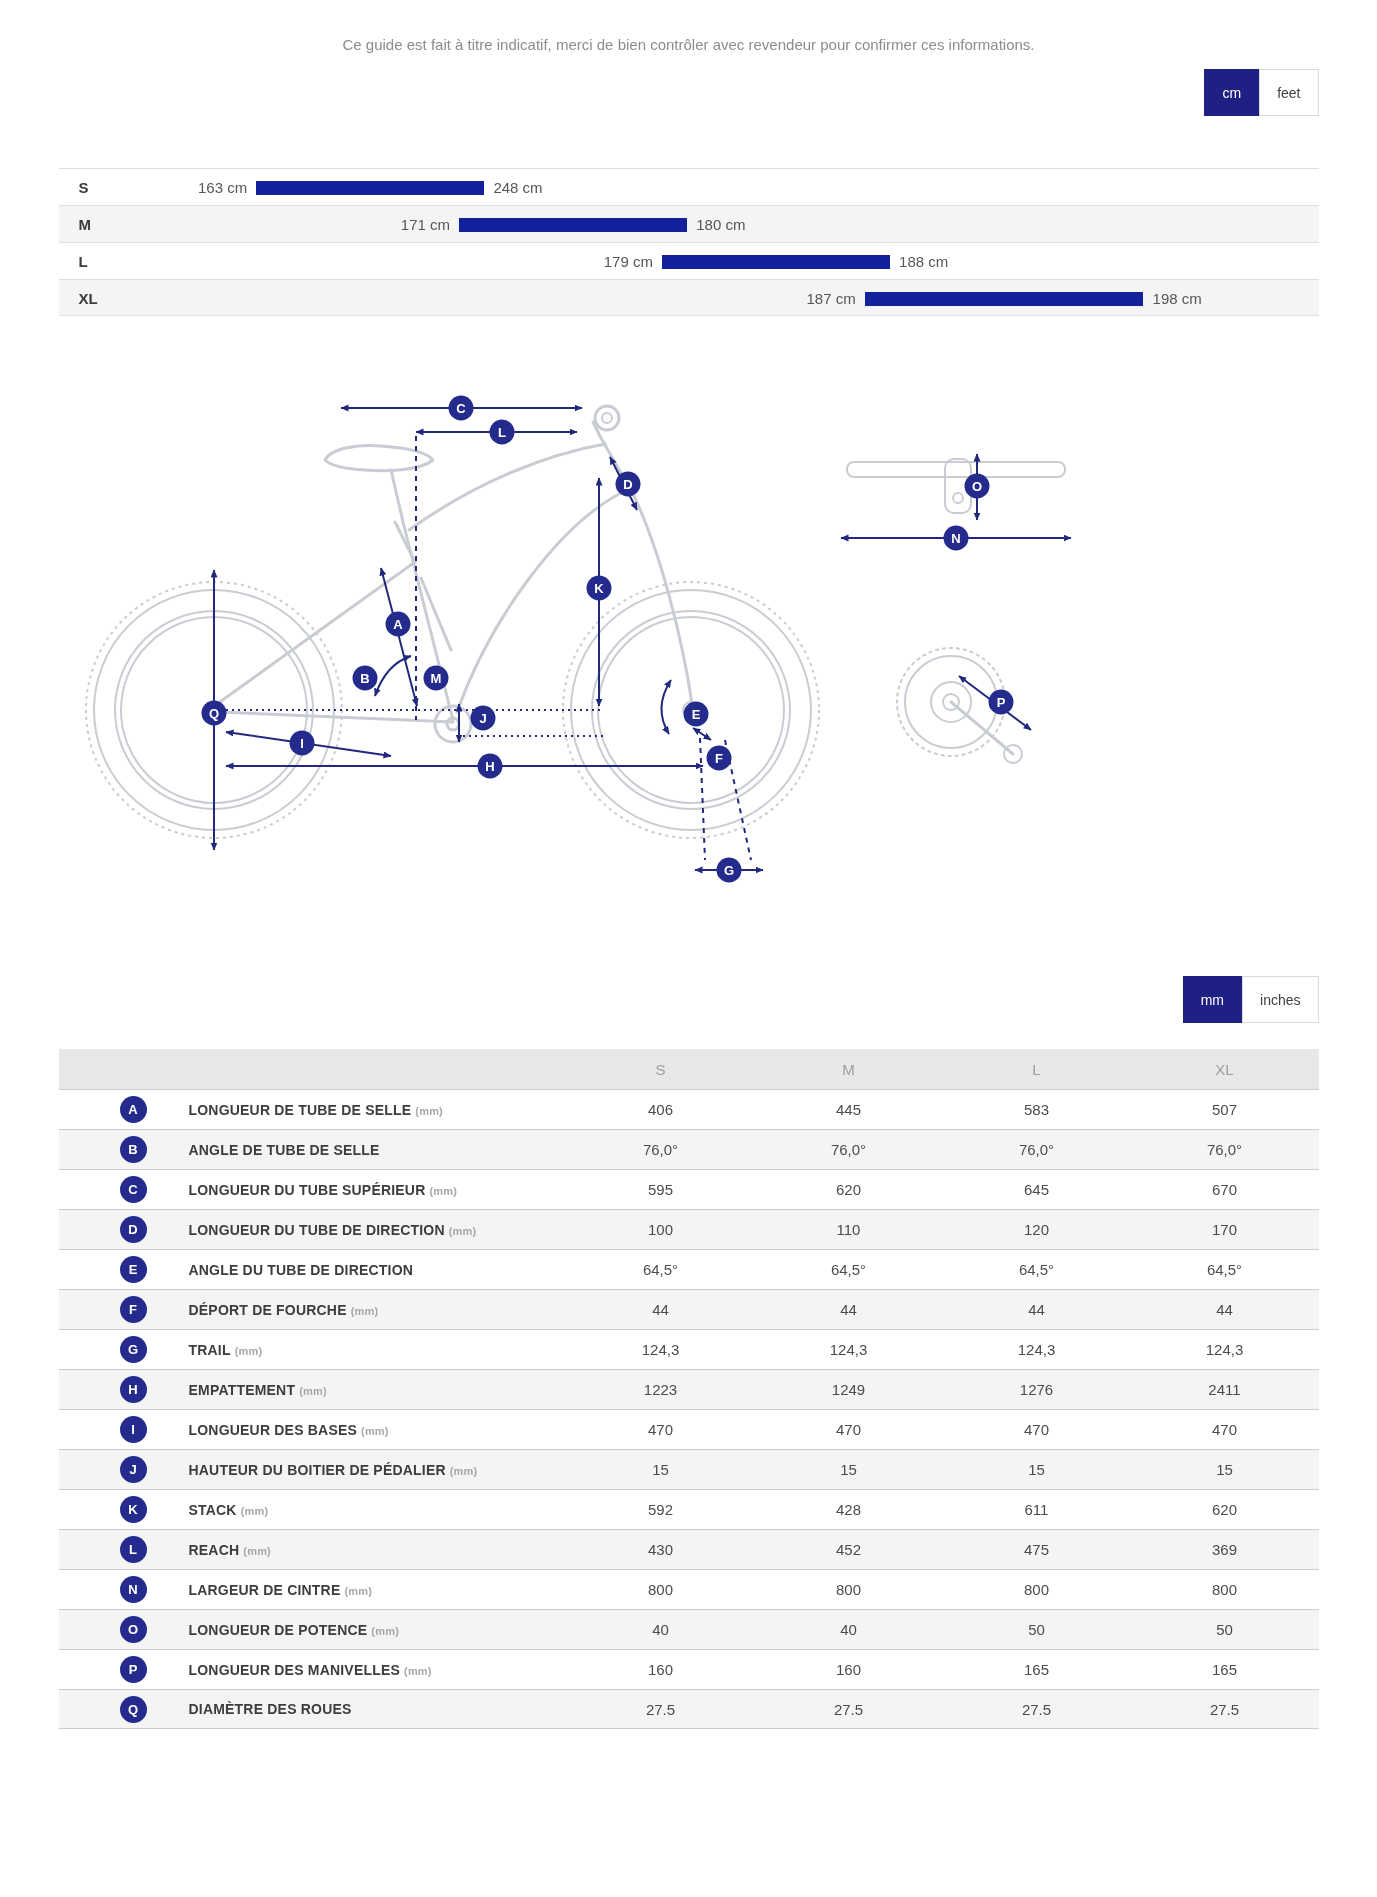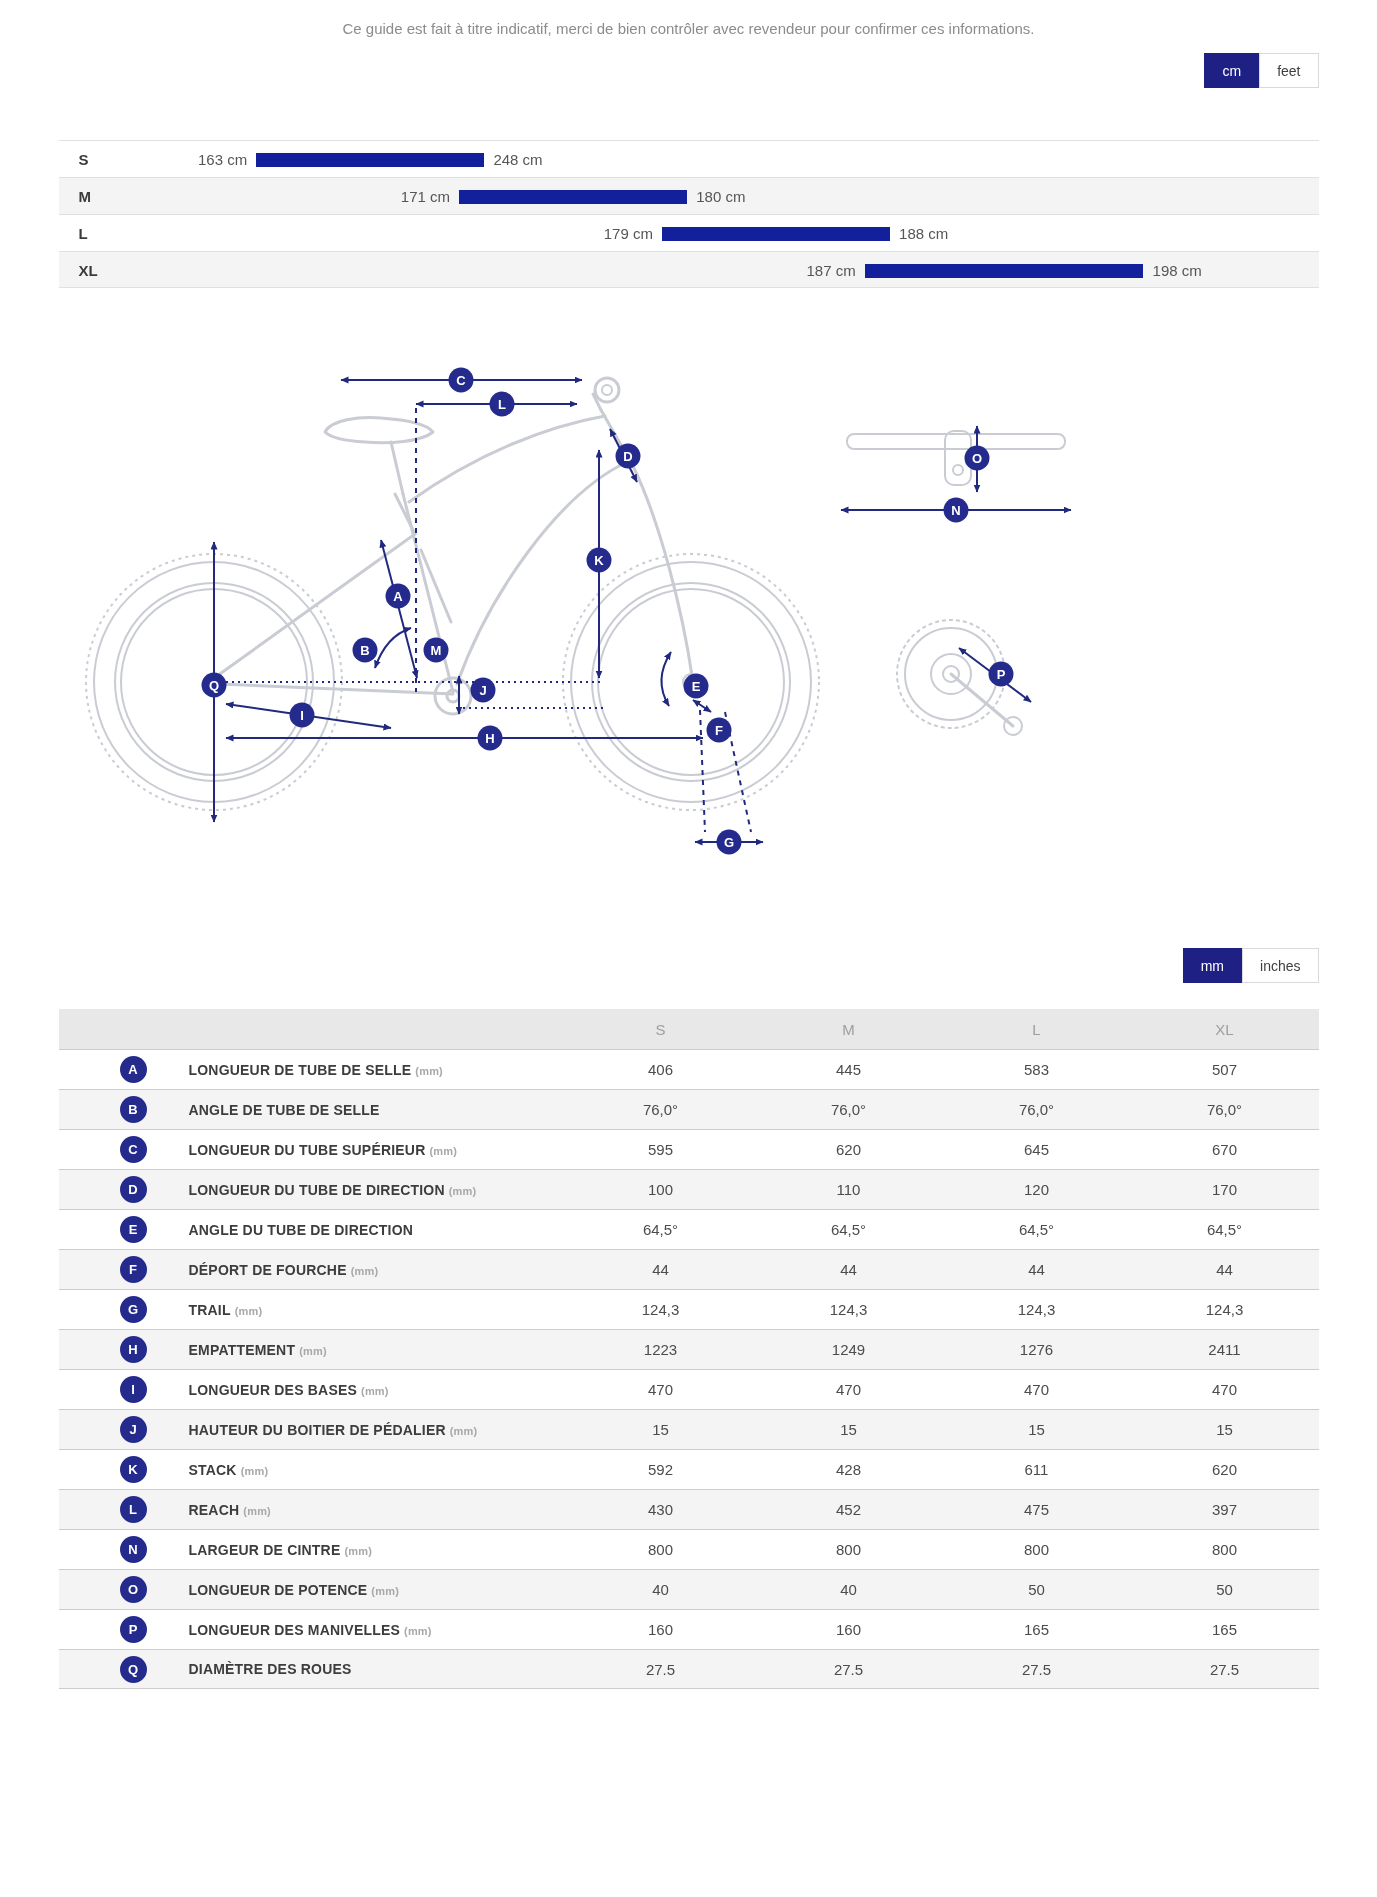--- a/index.html
+++ b/index.html
@@ -14,29 +14,29 @@
     width:1377px;height:1897px;margin:0 auto;background:#fff;
     font-family:"Liberation Sans",sans-serif;color:#444;overflow:hidden;
   }
   .content{width:1260px;margin:0 auto;position:relative;}
   
   .page-title{
     text-align:center;margin-top:28px;font-size:28px;font-weight:bold;
     color:#2d2d2d;letter-spacing:.4px;
   }
   .page-subtitle{
-    text-align:center;margin-top:20px;font-size:15px;color:#8c8c8c;
+    text-align:center;margin-top:36px;font-size:15px;color:#8c8c8c;
   }
   
   .toggle-row{display:flex;justify-content:flex-end;}
   .toggle-row.first{margin-top:16px;}
   .toggle-row.second{margin-top:34px;margin-bottom:26px;}
   .toggle{display:flex;}
   .toggle button{
-    font-family:"Liberation Sans",sans-serif;font-size:14px;height:35px;
+    font-family:"Liberation Sans",sans-serif;font-size:14px;height:47px;
     padding:8px 17px;border:1px solid #d9d9d9;background:#fff;color:#3f3f3f;
     cursor:pointer;
   }
   .toggle button.sel{
     background:var(--navy);color:#fff;border-color:var(--navy);
   }
   
   .size-chart{margin-top:52px;}
   .size-row{
     position:relative;height:37px;border-top:1px solid #e0e0e0;
@@ -375,21 +375,21 @@
           <div class="c-val">620</div>
         </div>
         <div class="g-row">
           <div class="c-badge">
             <span class="badge">L</span>
           </div>
           <div class="c-label">REACH<span class="unit">(mm)</span></div>
           <div class="c-val">430</div>
           <div class="c-val">452</div>
           <div class="c-val">475</div>
-          <div class="c-val">397</div>
+          <div class="c-val">369</div>
         </div>
         <div class="g-row">
           <div class="c-badge">
             <span class="badge">N</span>
           </div>
           <div class="c-label">LARGEUR DE CINTRE<span class="unit">(mm)</span></div>
           <div class="c-val">800</div>
           <div class="c-val">800</div>
           <div class="c-val">800</div>
           <div class="c-val">800</div>

